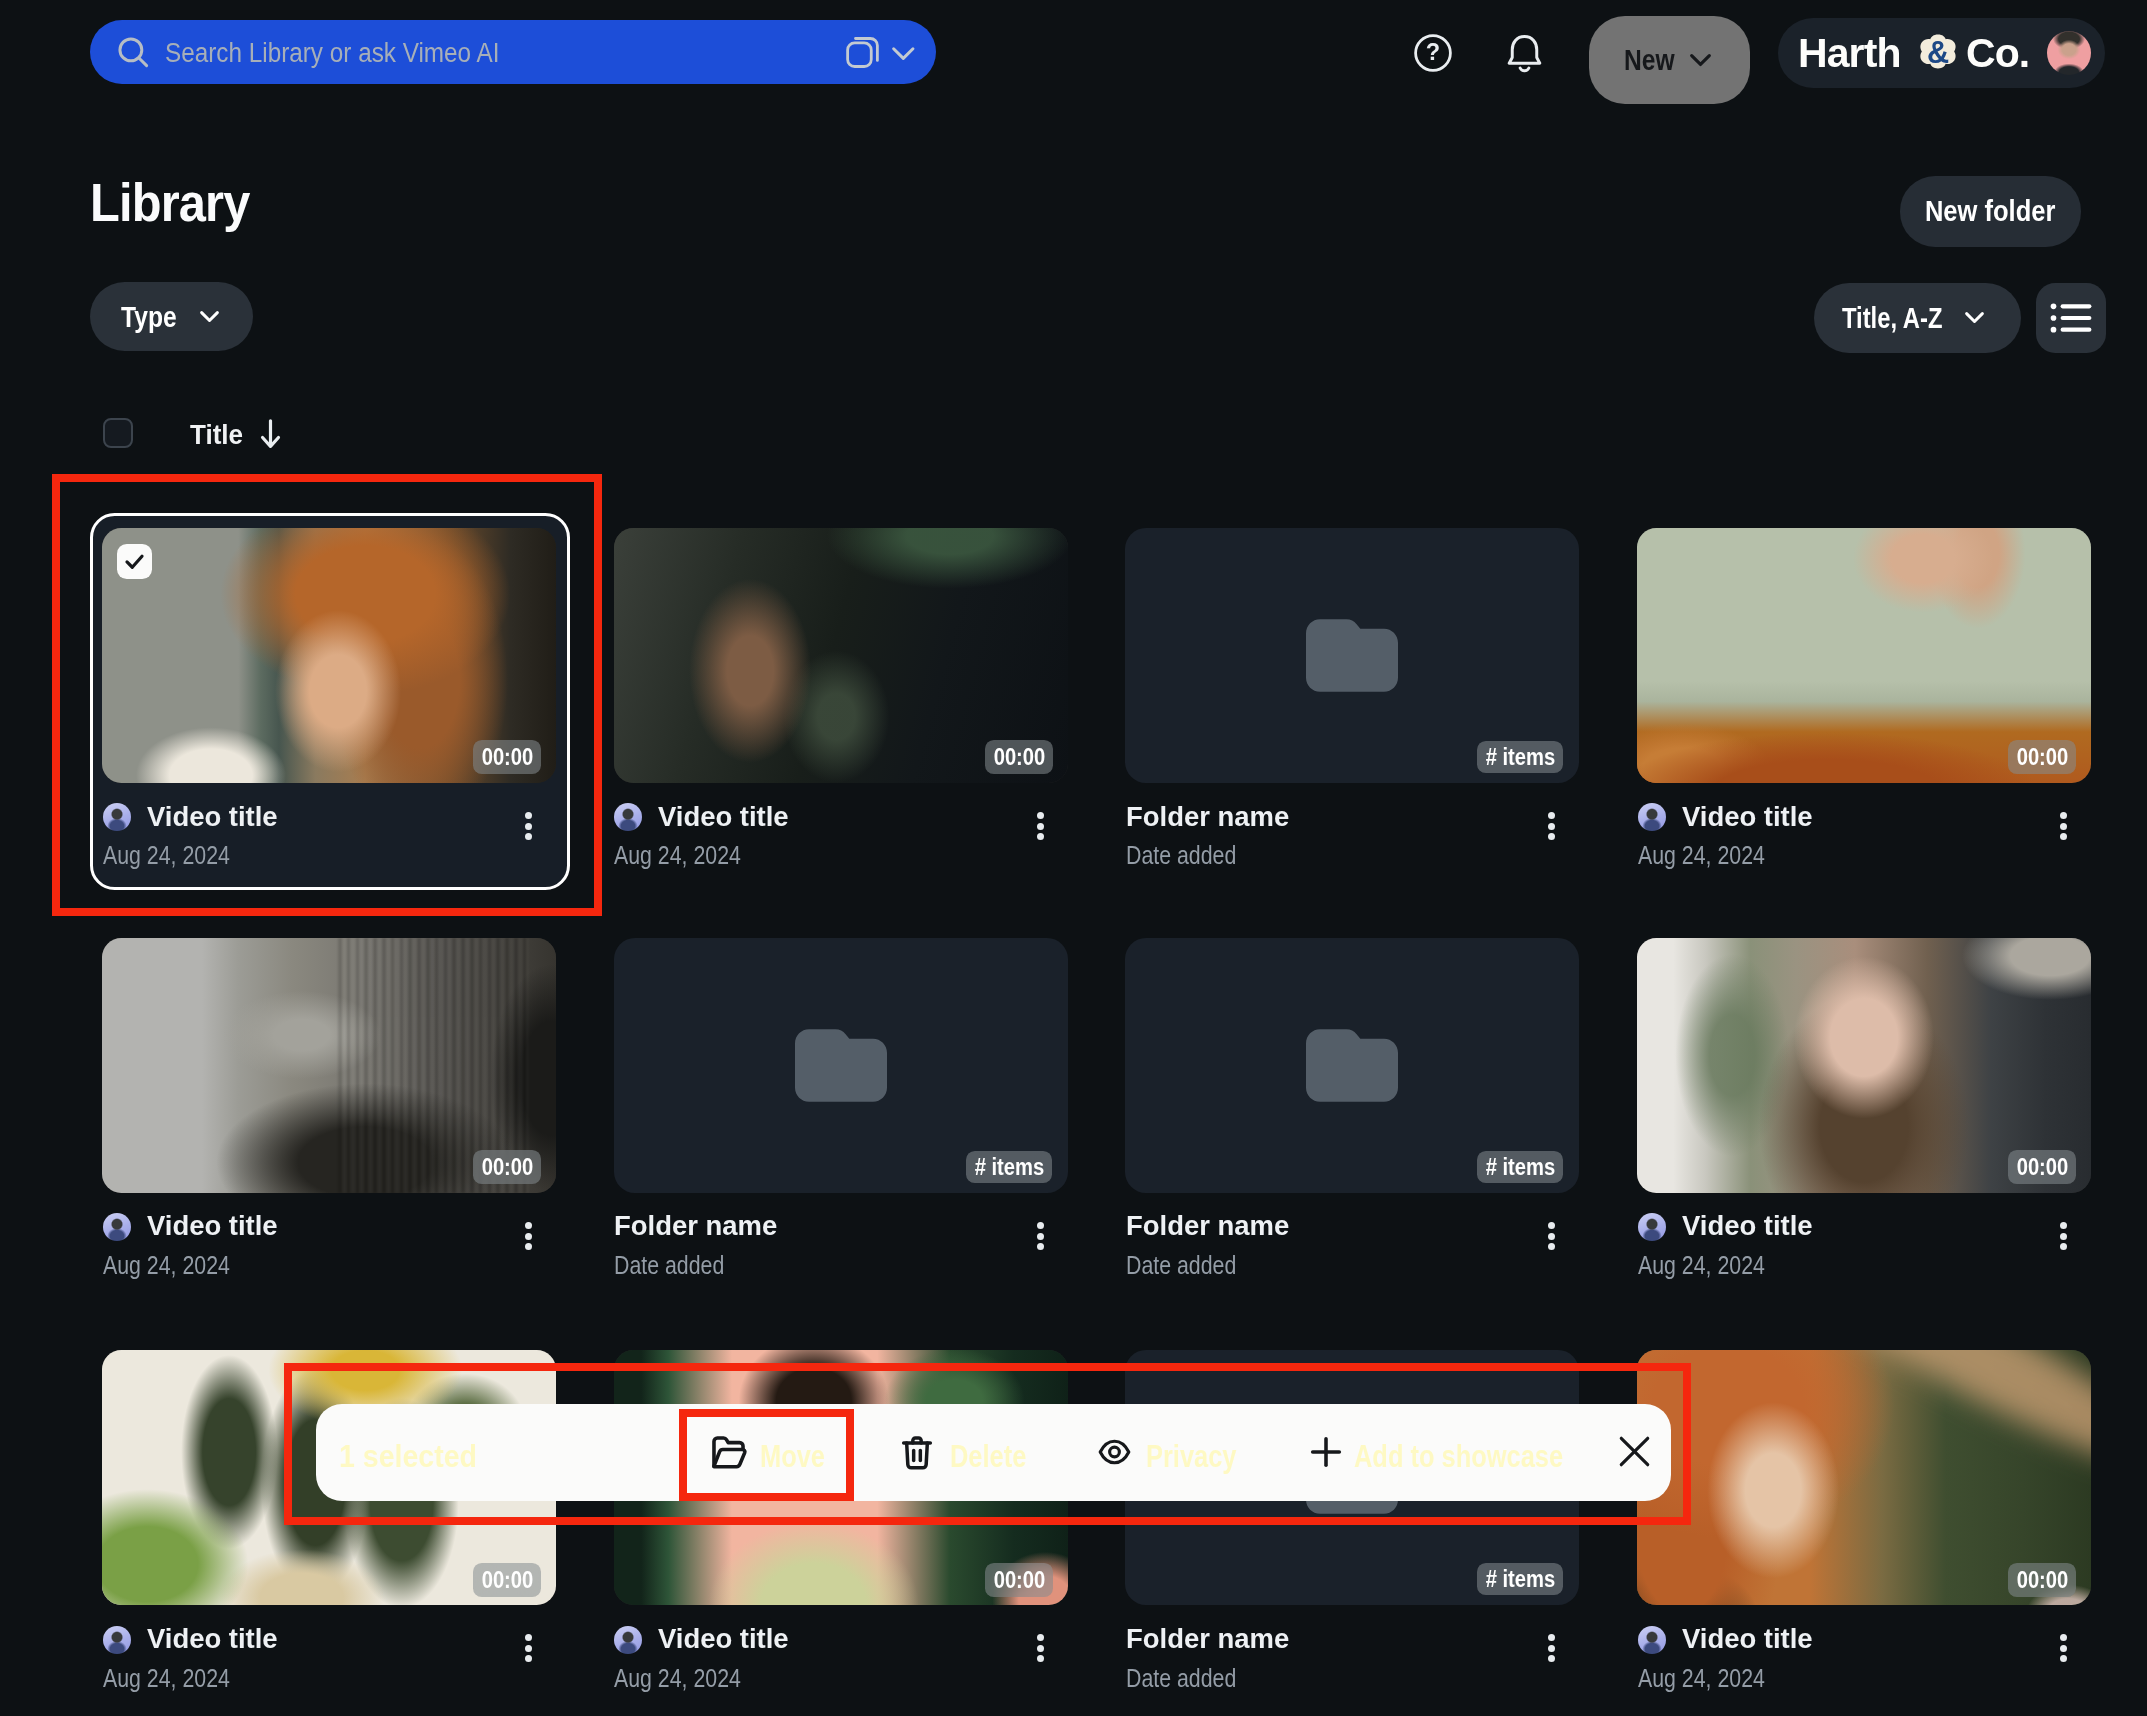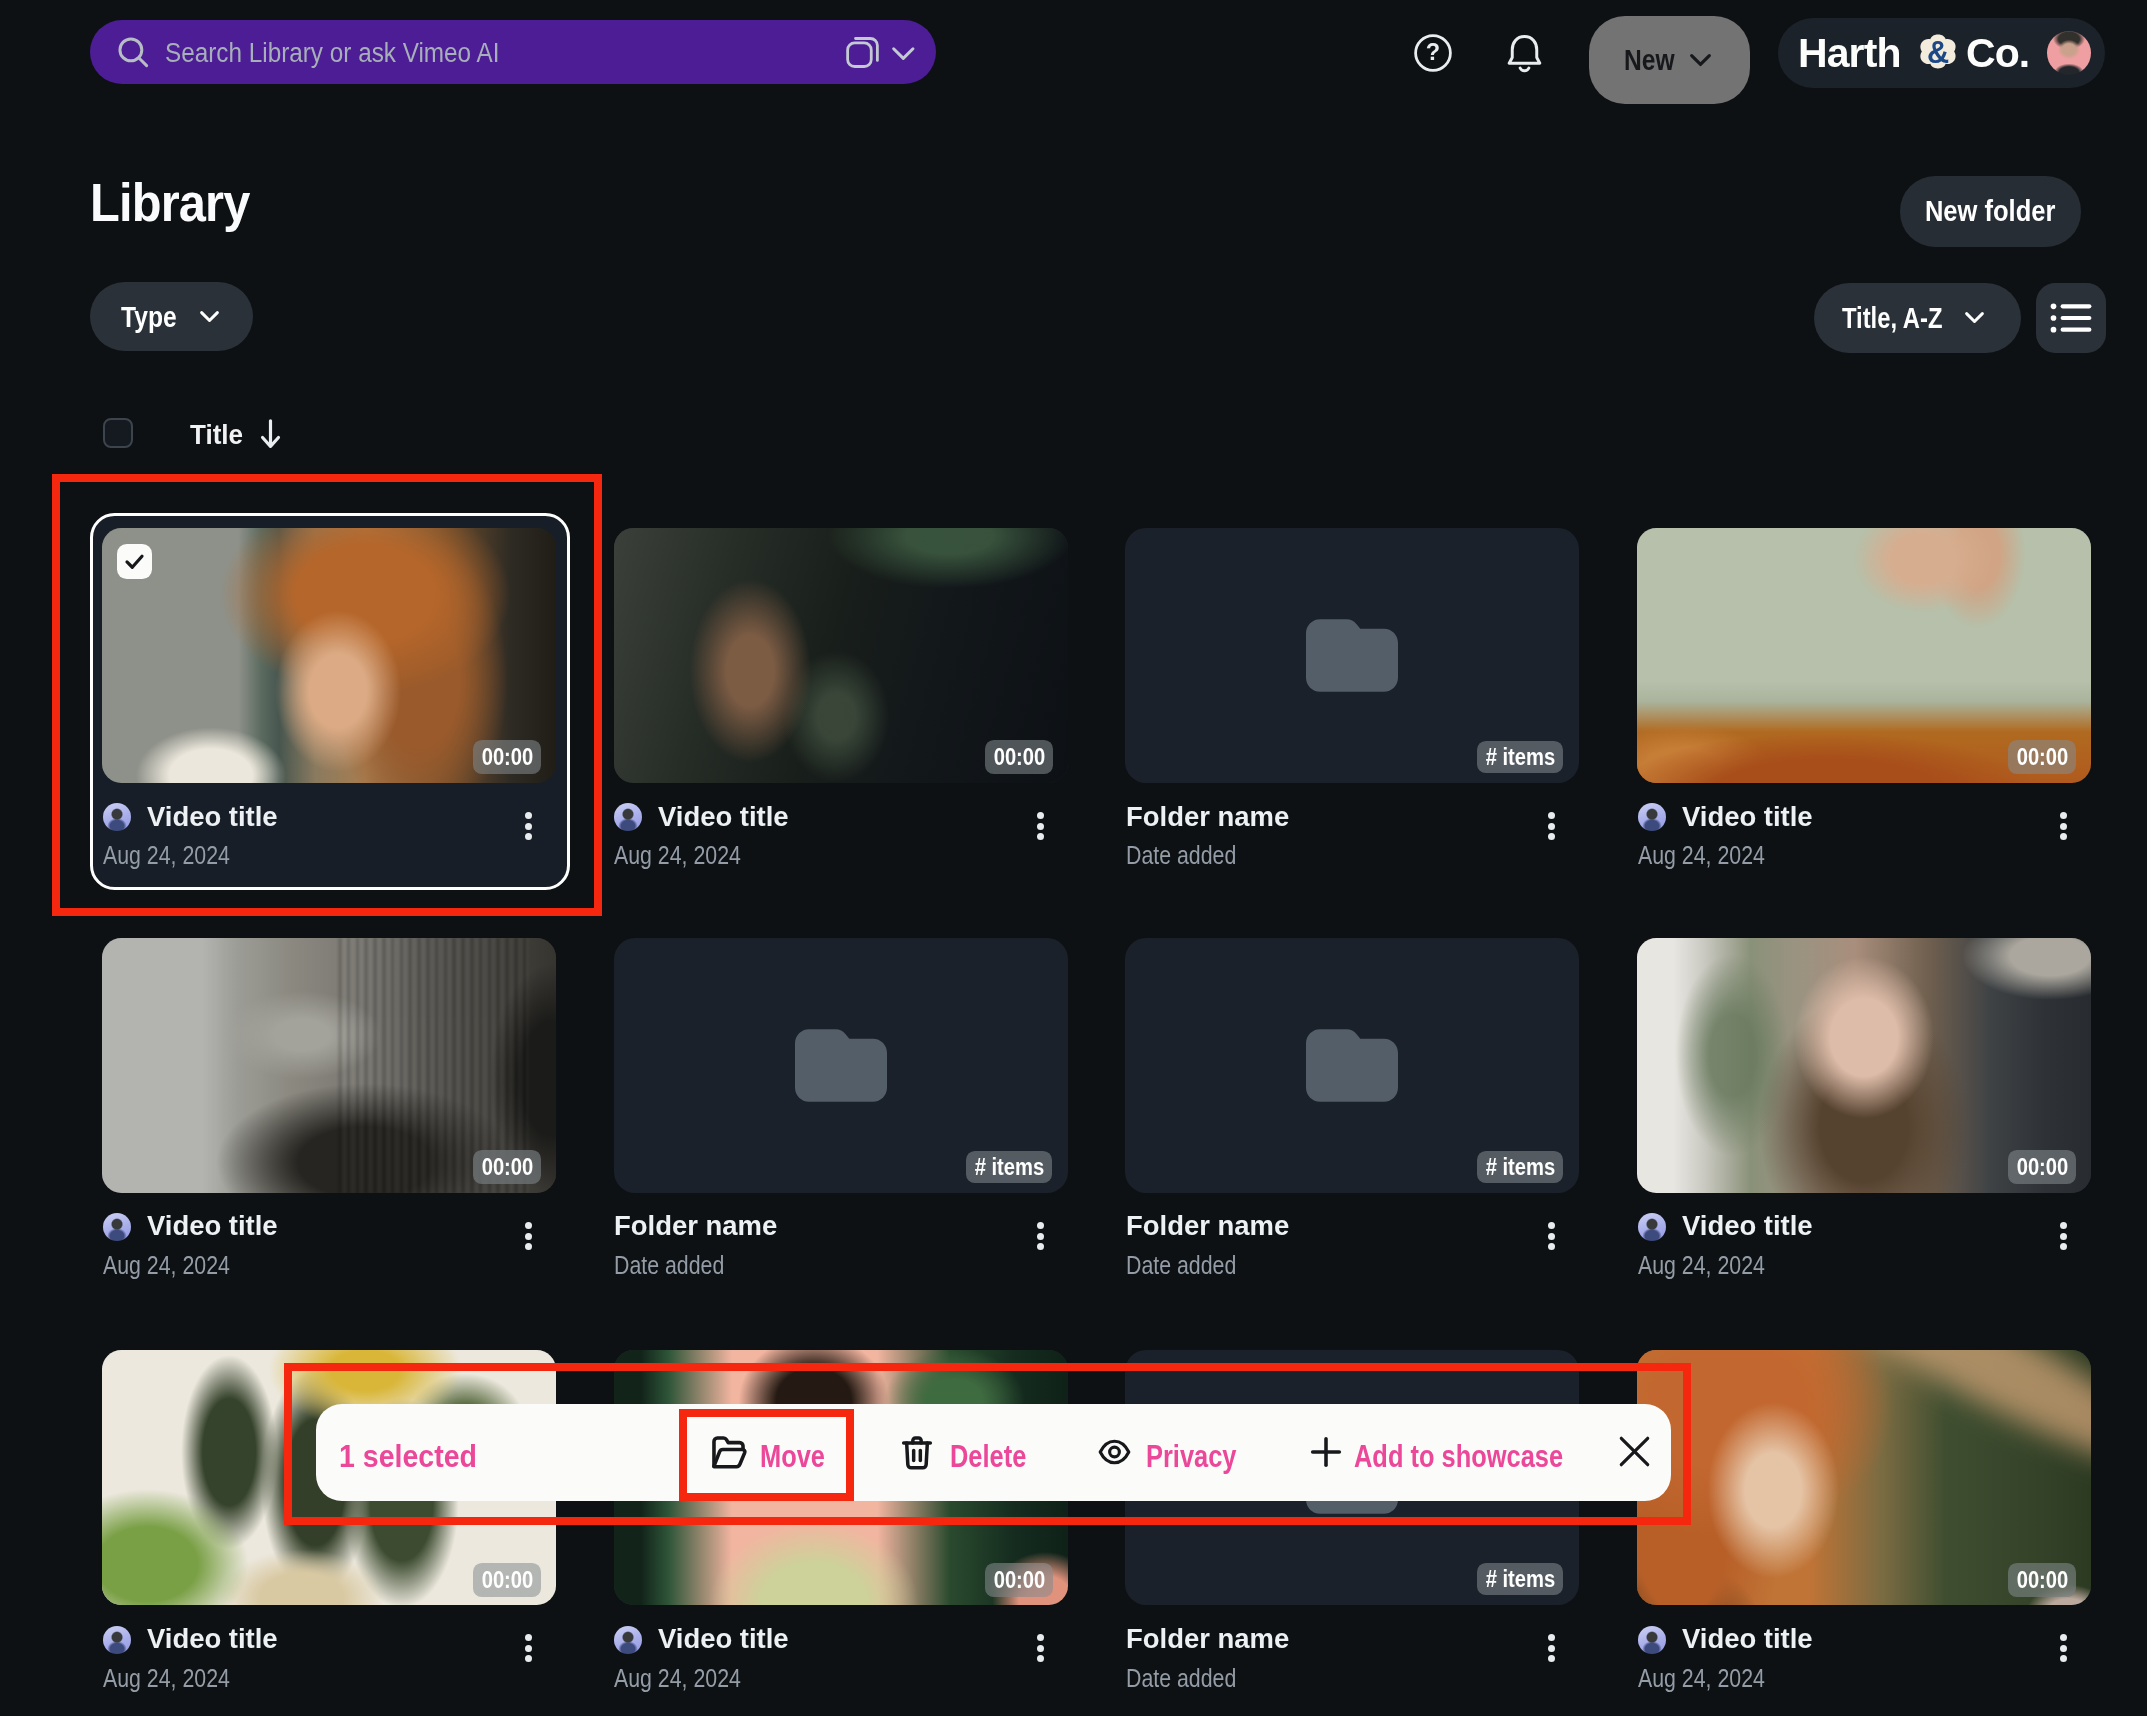--- a/index.html
+++ b/index.html
@@ -23,28 +23,28 @@
 .vtitle span { display:inline-block; transform:scaleX(.98); transform-origin:0 50%; white-space:nowrap; }
 .vdate span { display:inline-block; transform:scaleX(.82); transform-origin:0 50%; white-space:nowrap; }
 .dots { position:absolute; width:7px; }
 .dots i { display:block; width:7px; height:7px; border-radius:50%; background:#e8ecef; margin-bottom:3.5px; }
 .btn { position:absolute; background:#2a3139; border-radius:35px; color:#fff;
   display:flex; align-items:center; }
 .selcard { position:absolute; left:90px; top:513px; width:480px; height:377px;
   border:3.5px solid #fff; border-radius:24.6px; background:#171e27; }
 .selcheck { position:absolute; left:117px; top:544px; width:35px; height:35px;
   border-radius:9.7px; background:#fbfbfa; display:flex; align-items:center; justify-content:center; }
-.abartxt { position:absolute; font-size:31px; font-weight:700; color:#ec4899; line-height:33px; z-index:31; }
+.abartxt { position:absolute; font-size:31px; font-weight:700; color:#fef9c3; line-height:33px; z-index:31; }
 .redbox { position:absolute; border:8.8px solid #f5270e; z-index:40; }
 </style>
 </head>
 <body>
 <div id="page">
 
-<div style="position:absolute;left:90px;top:20px;width:846px;height:64px;border-radius:32px;background:#4c1d95;">
+<div style="position:absolute;left:90px;top:20px;width:846px;height:64px;border-radius:32px;background:#1d4ed8;">
   <svg width="35" height="35" viewBox="0 0 40 40" style="position:absolute;left:26px;top:15px">
     <circle cx="17" cy="17" r="12.5" fill="none" stroke="#b6bdc4" stroke-width="3.4"></circle>
     <line x1="26.5" y1="26.5" x2="35" y2="35" stroke="#b6bdc4" stroke-width="3.4" stroke-linecap="round"></line>
   </svg>
   <div style="position:absolute;left:75px;top:17.6px;font-size:27px;color:#a7afb8;"><span class="t" style="transform:scaleX(.9)">Search Library or ask Vimeo AI</span></div>
   <svg width="35" height="35" viewBox="0 0 40 40" style="position:absolute;left:755px;top:15px">
     <rect x="3" y="9" width="27" height="27" rx="8" fill="none" stroke="#c3cad1" stroke-width="3.2"></rect>
     <path d="M12 4 h17 a8 8 0 0 1 8 8 v17" fill="none" stroke="#c3cad1" stroke-width="3.2" stroke-linecap="round"></path>
   </svg>
   <svg width="24.6" height="16" viewBox="0 0 28 18" style="position:absolute;left:801px;top:25.5px">

